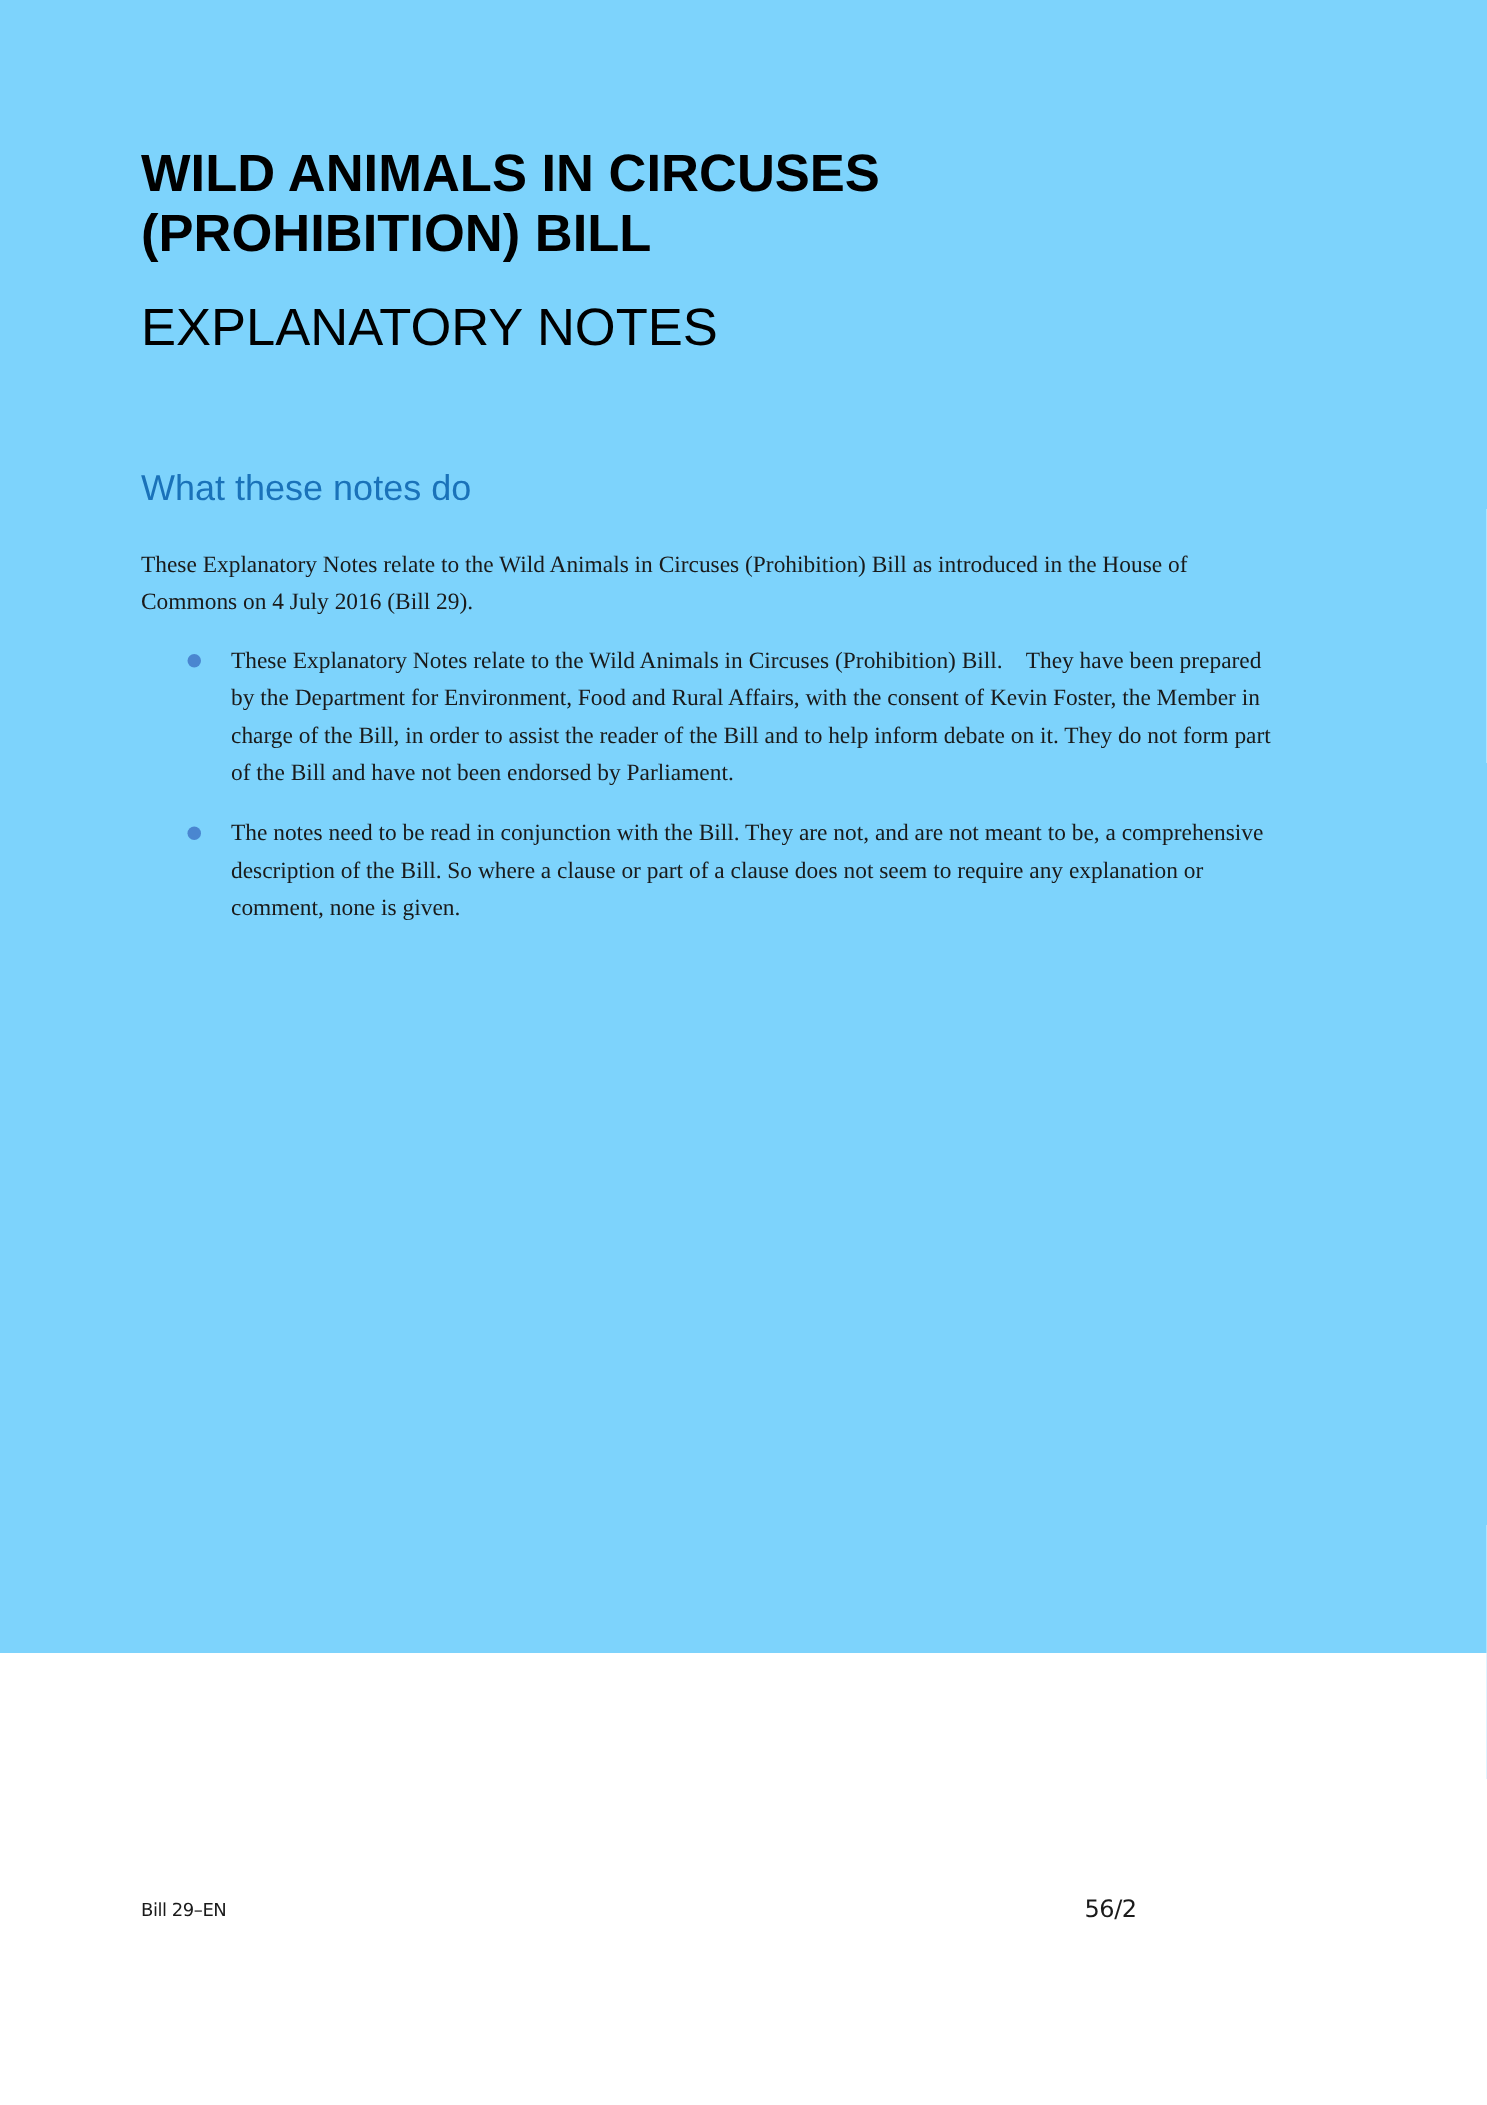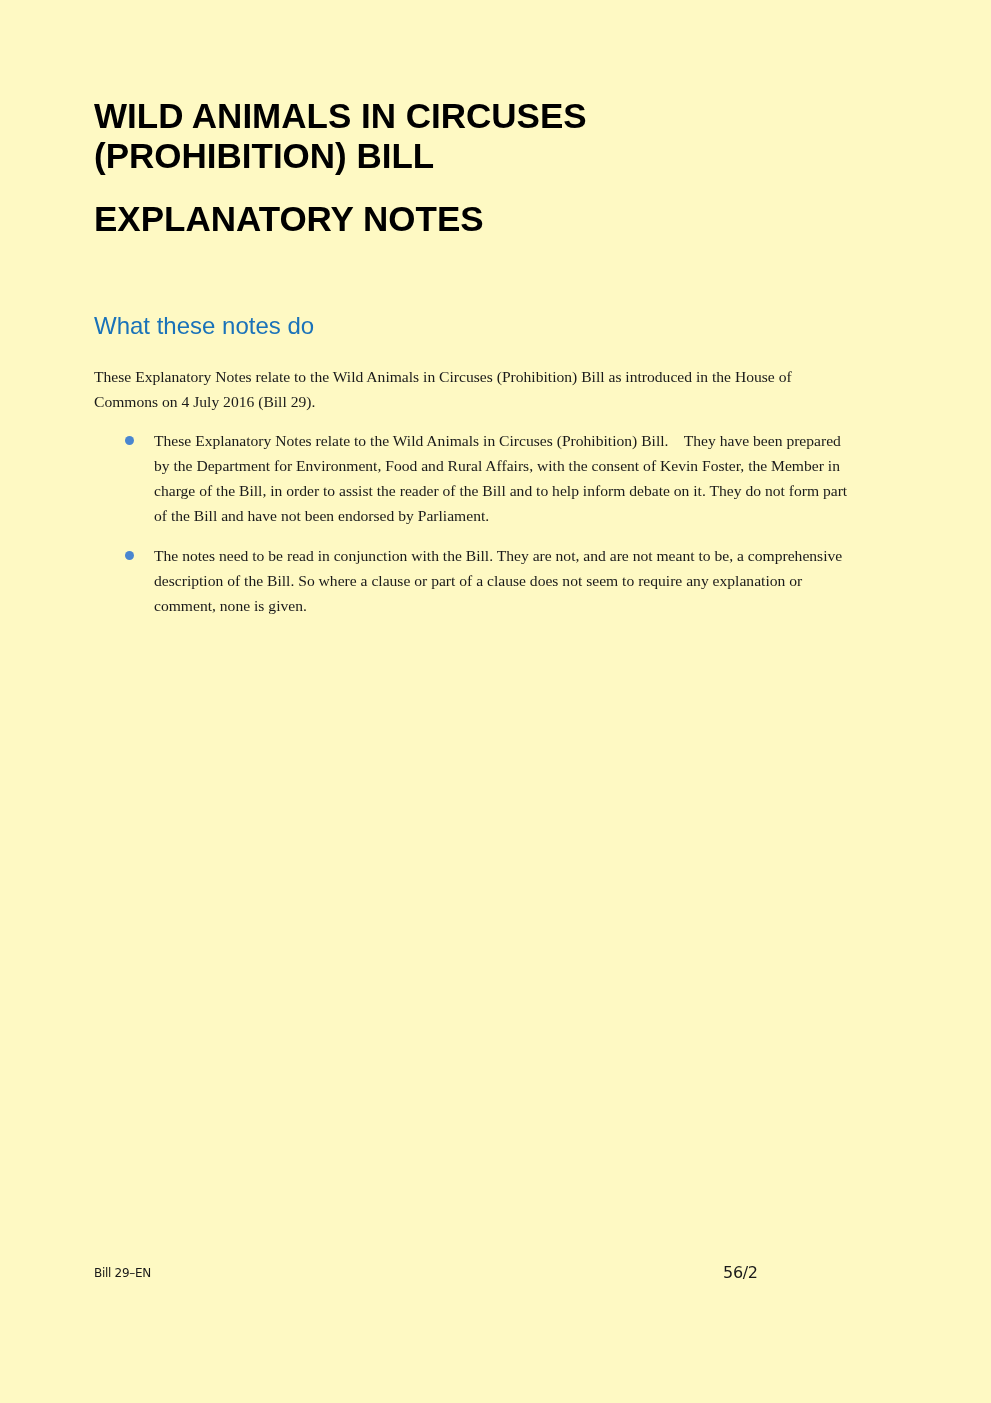--- a/index.html
+++ b/index.html
@@ -1,25 +1,25 @@
 <!DOCTYPE html>
 <html><head>
   <meta charset="utf-8">
   <style>
     html, body { margin: 0; padding: 0; background: #ffffff; }
     body { width: 991px; height: 1403px; position: relative; overflow: hidden; }
-    .page { position: absolute; left: 0; top: 0; width: 991px; height: 1403px; background: #fef9c3; }
+    .page { position: absolute; left: 0; top: 0; width: 991px; height: 1102px; background: #7dd3fc; }
     .title {
       position: absolute; left: 94px; top: 96px; width: 700px;
       font-family: "Liberation Sans", sans-serif; font-weight: bold;
       font-size: 35px; line-height: 40px; color: #000; margin: 0;
     }
     .subtitle {
       position: absolute; left: 94px; top: 199px;
-      font-family: "Liberation Sans", sans-serif; font-weight: bold;
+      font-family: "Liberation Sans", sans-serif; font-weight: normal;
       font-size: 35px; line-height: 40px; color: #000; margin: 0;
     }
     .section-heading {
       position: absolute; left: 94px; top: 311px;
       font-family: "Liberation Sans", sans-serif; font-weight: normal;
       font-size: 24px; line-height: 30px; color: #1a72b9; margin: 0;
     }
     .intro {
       position: absolute; left: 94px; top: 364px; width: 760px;
       font-family: "Liberation Serif", serif; font-size: 15.6px; line-height: 25px;

